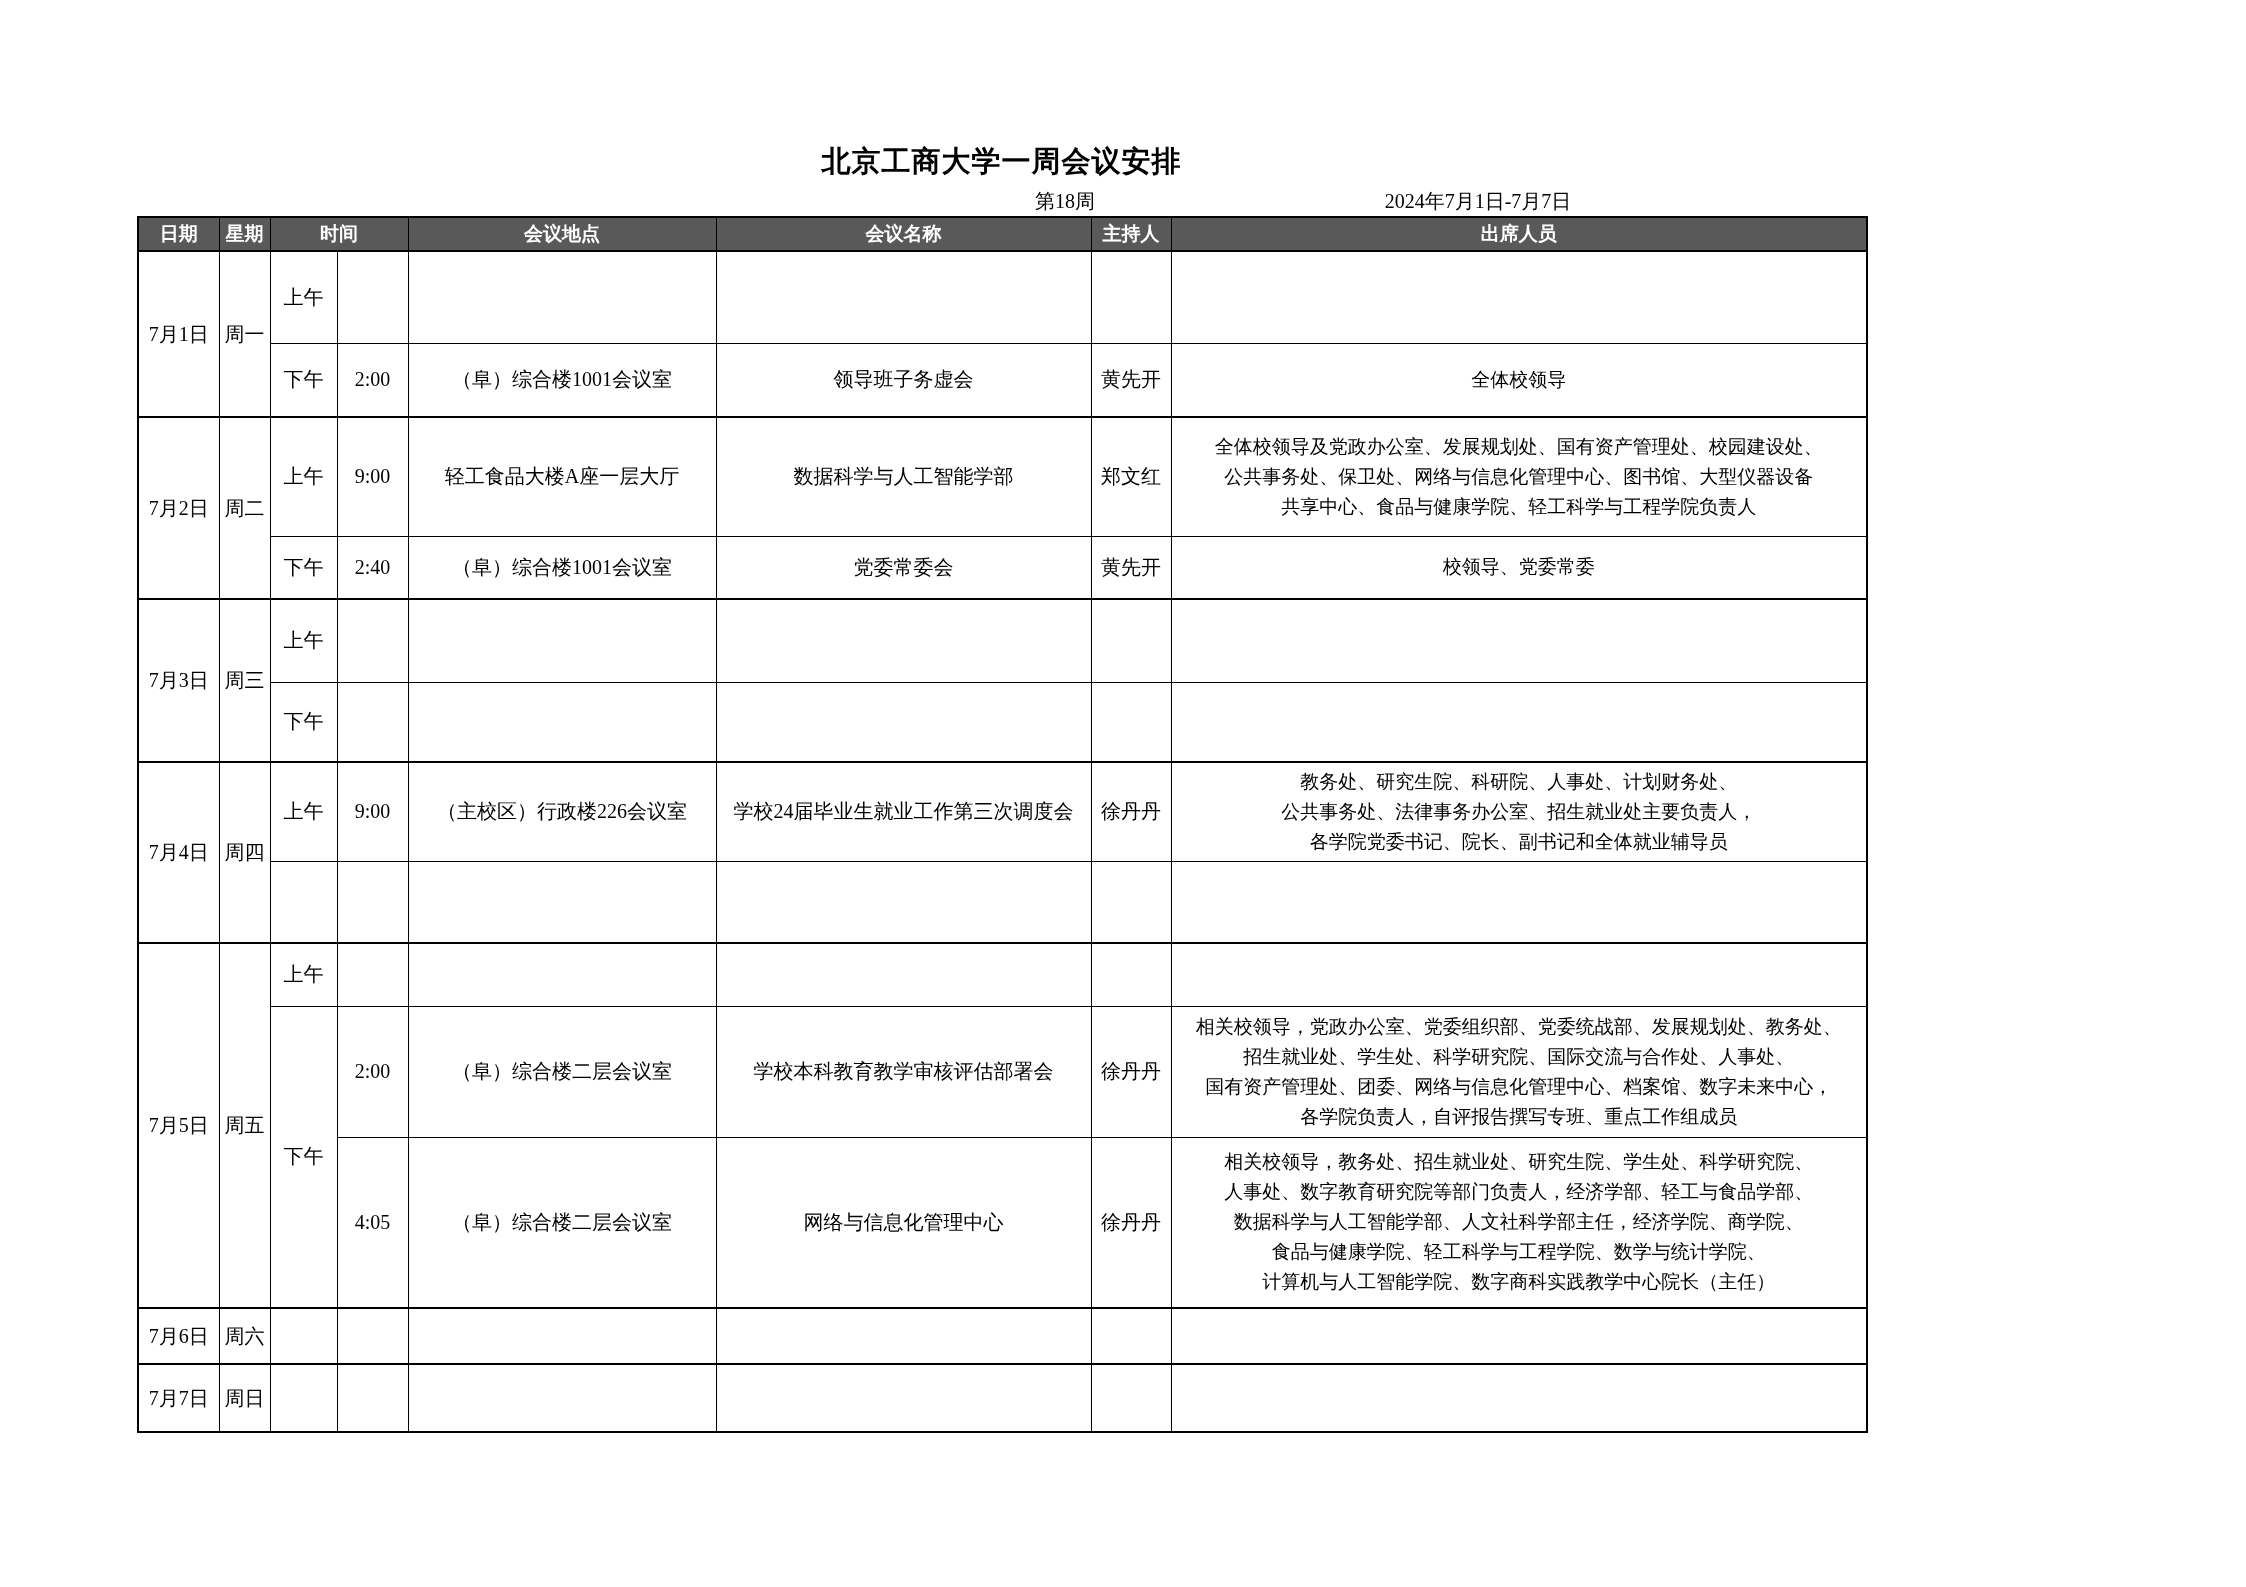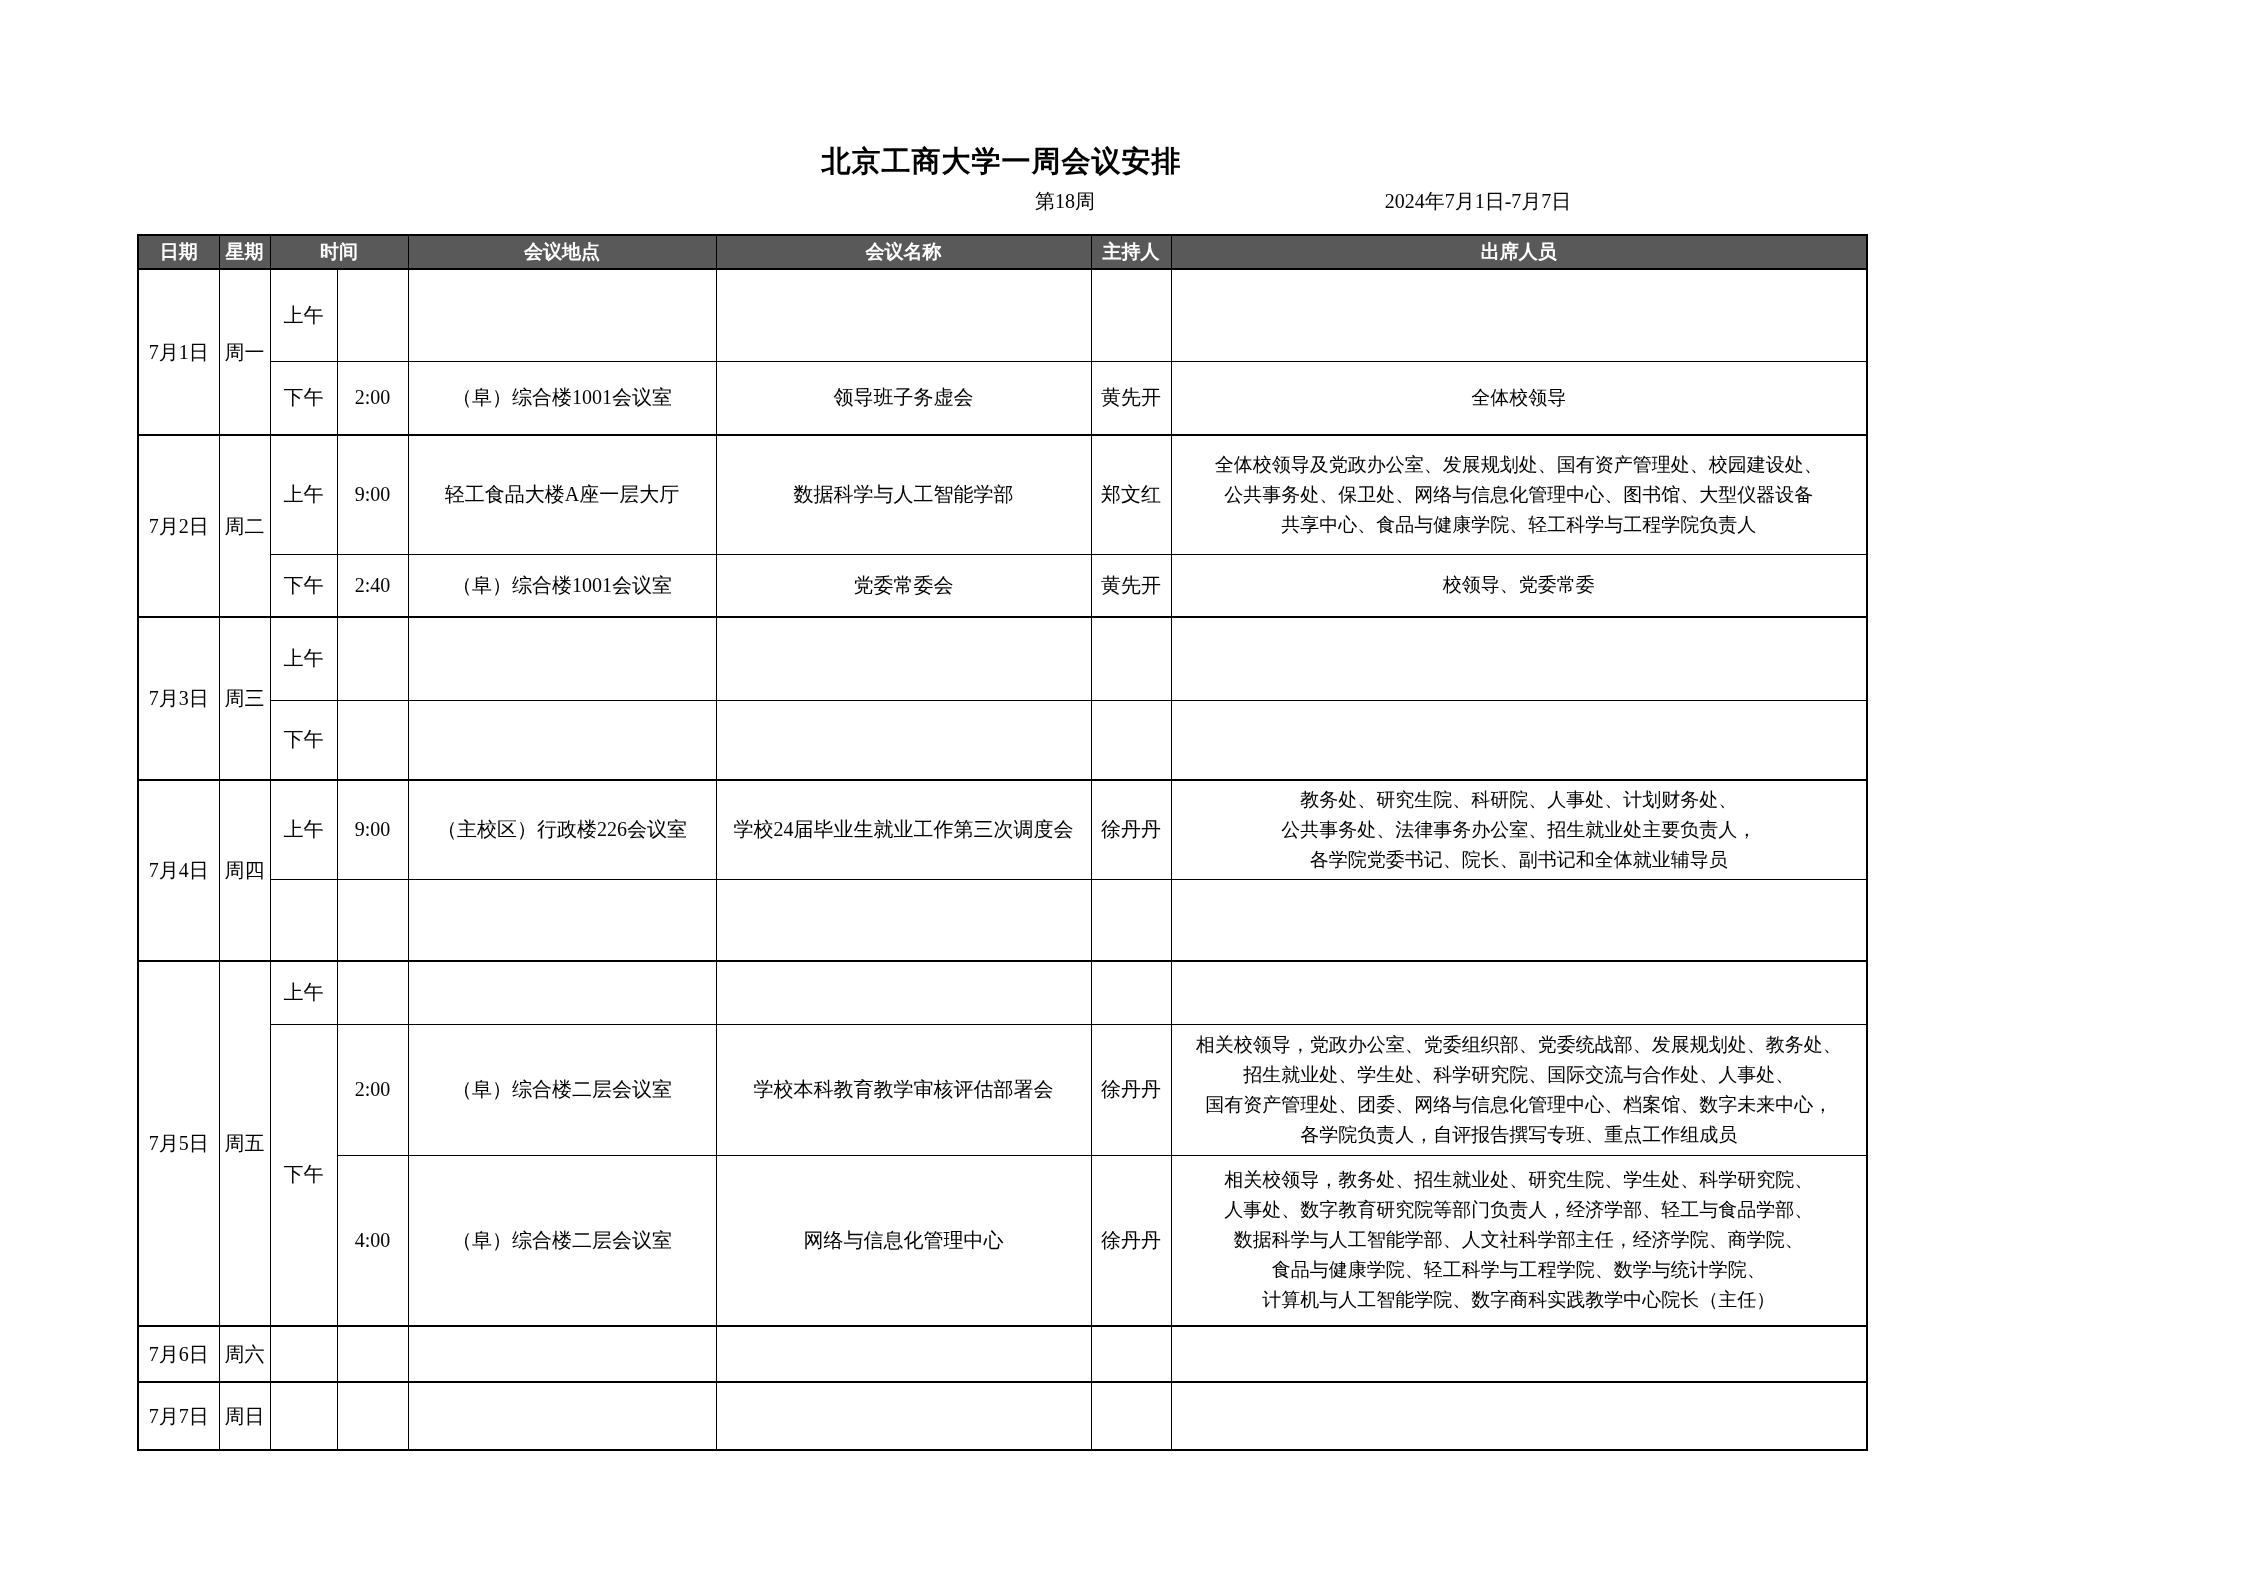--- a/index.html
+++ b/index.html
@@ -38,21 +38,21 @@
     margin-left: 12px;
   }
   .date-range {
     position: absolute;
     left: 1341px;
     transform: translateX(-50%);
     white-space: nowrap;
   }
   .tbl-wrap {
     position: absolute;
-    top: 234px;
+    top: 216px;
     left: 137px;
   }
   table {
     border-collapse: collapse;
     table-layout: fixed;
     width: 1729px;
     border: 2px solid #000000;
   }
   th {
     background: #595959;
@@ -213,21 +213,21 @@
           <td>2:00</td>
           <td>（阜）综合楼二层会议室</td>
           <td>学校本科教育教学审核评估部署会</td>
           <td>徐丹丹</td>
           <td class="att">相关校领导，党政办公室、党委组织部、党委统战部、发展规划处、教务处、
 招生就业处、学生处、科学研究院、国际交流与合作处、人事处、
 国有资产管理处、团委、网络与信息化管理中心、档案馆、数字未来中心，
 各学院负责人，自评报告撰写专班、重点工作组成员</td>
         </tr>
         <tr style="height:171px">
-          <td>4:00</td>
+          <td>4:05</td>
           <td>（阜）综合楼二层会议室</td>
           <td>网络与信息化管理中心</td>
           <td>徐丹丹</td>
           <td class="att">相关校领导，教务处、招生就业处、研究生院、学生处、科学研究院、
 人事处、数字教育研究院等部门负责人，经济学部、轻工与食品学部、
 数据科学与人工智能学部、人文社科学部主任，经济学院、商学院、
 食品与健康学院、轻工科学与工程学院、数学与统计学院、
 计算机与人工智能学院、数字商科实践教学中心院长（主任）</td>
         </tr>
 

